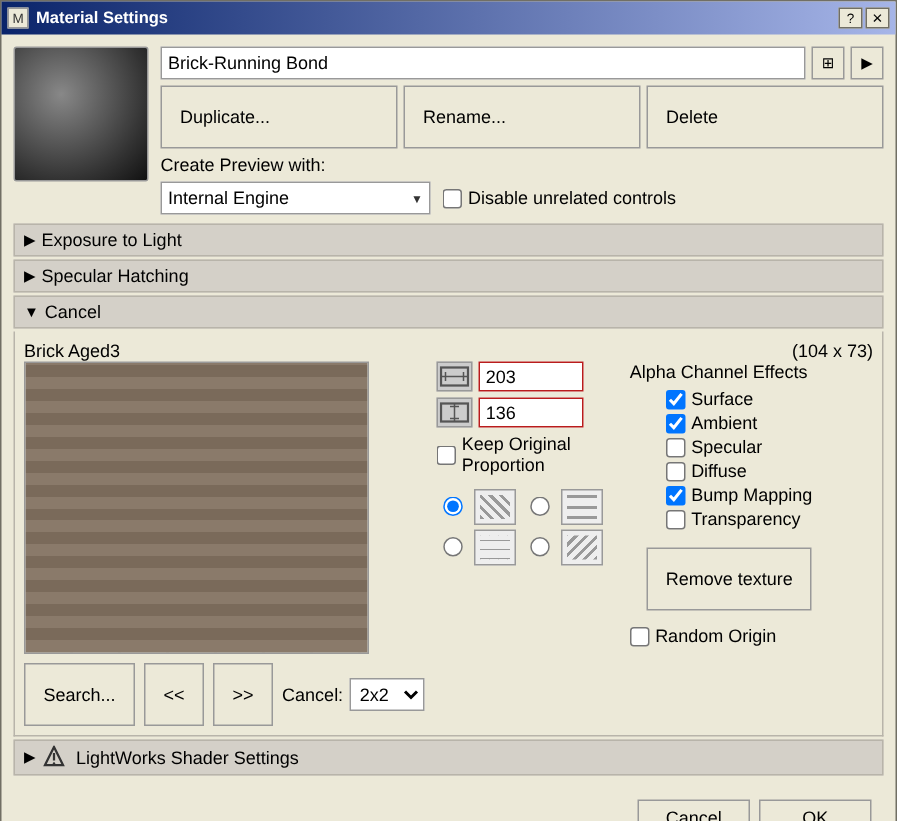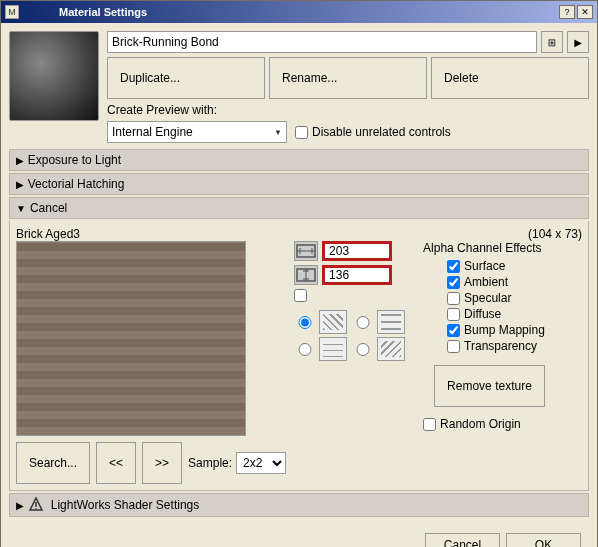--- a/index.html
+++ b/index.html
@@ -36,21 +36,20 @@
       display: flex;
       align-items: center;
       justify-content: center;
       font-size: 9px;
       color: #333;
     }
     .title-bar-text {
       flex: 1;
       font-size: 11px;
       font-weight: bold;
-      margin-left: 35px;
     }
     .title-bar-buttons {
       display: flex;
       gap: 2px;
     }
     .title-btn {
       width: 16px;
       height: 14px;
       background: #ece9d8;
       border: 1px solid #716f64;
@@ -216,21 +215,21 @@
       display: flex;
       align-items: center;
       justify-content: center;
       font-size: 9px;
       flex-shrink: 0;
     }
     .tex-input {
       width: 70px;
       height: 20px;
       background: white;
-      border: 3px solid #b91c1c;
+      border: 1px solid #b91c1c;
       padding: 2px 4px;
       font-size: 12px;
     }
     .keep-orig {
       display: flex;
       align-items: center;
       gap: 4px;
       font-size: 12px;
     }
     .pattern-box {
@@ -372,21 +371,21 @@
       </div>
     </div>
 
     <div class="section-header">
       <span class="arrow">▶</span>
       <span>Exposure to Light</span>
     </div>
 
     <div class="section-header">
       <span class="arrow">▶</span>
-      <span>Vectorial Hatching</span>
+      <span>Specular Hatching</span>
     </div>
 
     <div class="section-header">
       <span class="arrow">▼</span>
       <span>Cancel</span>
     </div>
     <div class="section-body">
       <div class="texture-header">
         <span>Brick Aged3</span>
         <span>(104 x 73)</span>
@@ -394,21 +393,21 @@
       <div class="texture-area">
 
         <div>
           <div class="texture-preview"></div>
 
           <div class="bottom-texture-row">
             <button class="btn">Search...</button>
             <button class="btn">&lt;&lt;</button>
             <button class="btn">&gt;&gt;</button>
             <div class="sample-row">
-              <span>Sample:</span>
+              <span>Cancel:</span>
               <select class="sample-select">
                 <option>2x2</option>
                 <option>1x1</option>
                 <option>4x4</option>
               </select>
             </div>
           </div>
         </div>
 
         <div class="tex-controls-top">
@@ -432,20 +431,21 @@
                 <line x1="10" y1="1" x2="10" y2="13" stroke="#555" stroke-width="1"></line>
                 <line x1="7" y1="3" x2="13" y2="3" stroke="#555" stroke-width="1"></line>
                 <line x1="7" y1="11" x2="13" y2="11" stroke="#555" stroke-width="1"></line>
               </svg>
             </div>
             <input type="text" class="tex-input" value="136" style="">
           </div>
 
           <label class="keep-orig">
             <input type="checkbox" style="">
+            <span style="line-height:1.2">Keep Original<br>Proportion</span>
           </label>
 
 
           <div style="margin-top:4px;">
             <div style="display:grid; grid-template-columns: 22px 30px 22px 30px; gap:3px; align-items:center; margin-bottom:3px;">
               <input type="radio" name="pattern" checked="" style="">
               <div class="pattern-box">
                 <div class="pattern-lines"></div>
               </div>
               <input type="radio" name="pattern" style="">

